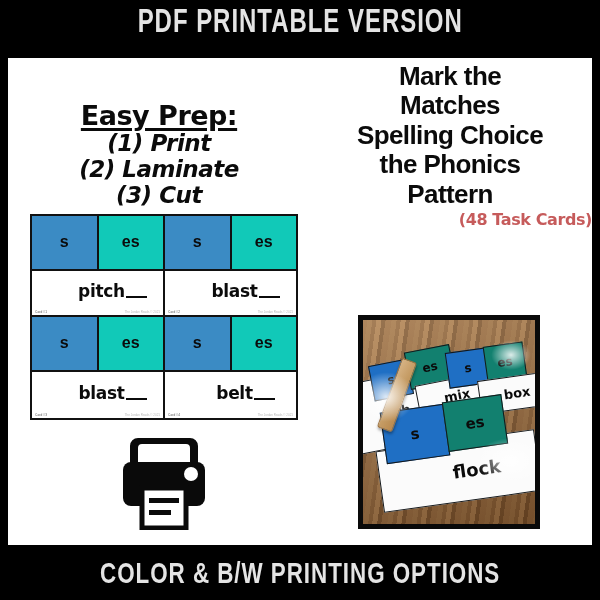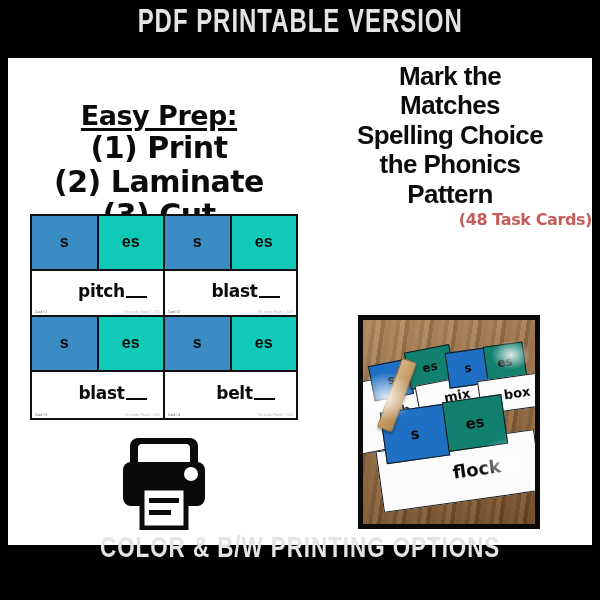--- a/index.html
+++ b/index.html
@@ -34,21 +34,21 @@
     font-weight: 700;
     letter-spacing: 1.2px;
     text-transform: uppercase;
     transform-origin: center;
   }
   #banner-top {
     top: 0;
     height: 42px;
   }
   #banner-bottom {
-    top: 519px;
+    top: 545px;
     height: 55px;
   }
   .banner-text {
     font-size: 30px;
     line-height: 1;
     transform: scaleX(0.80) scaleY(1.08);
     white-space: nowrap;
     color: #e4e4e4;
   }
   #banner-bottom .banner-text { font-size: 28px; }
@@ -83,26 +83,27 @@
   #easy-prep-title {
     font-size: 27px;
     line-height: 1.08;
     letter-spacing: -0.5px;
     text-decoration: underline;
     text-underline-offset: 3px;
     text-decoration-thickness: 3px;
     margin-bottom: 1px;
   }
   .prep-step {
-    font-size: 30px;
+    font-size: 23px;
     line-height: 1.12;
     letter-spacing: -0.5px;
     font-weight: 700;
     color: #0b0b0b;
     font-family: "DejaVu Sans", sans-serif;
+    font-style: italic;
   }
 
   
   #card-grid {
     position: absolute;
     left: 16px;
     top: 152px;
     width: 268px;
     height: 206px;
     border: 2px solid #111111;

